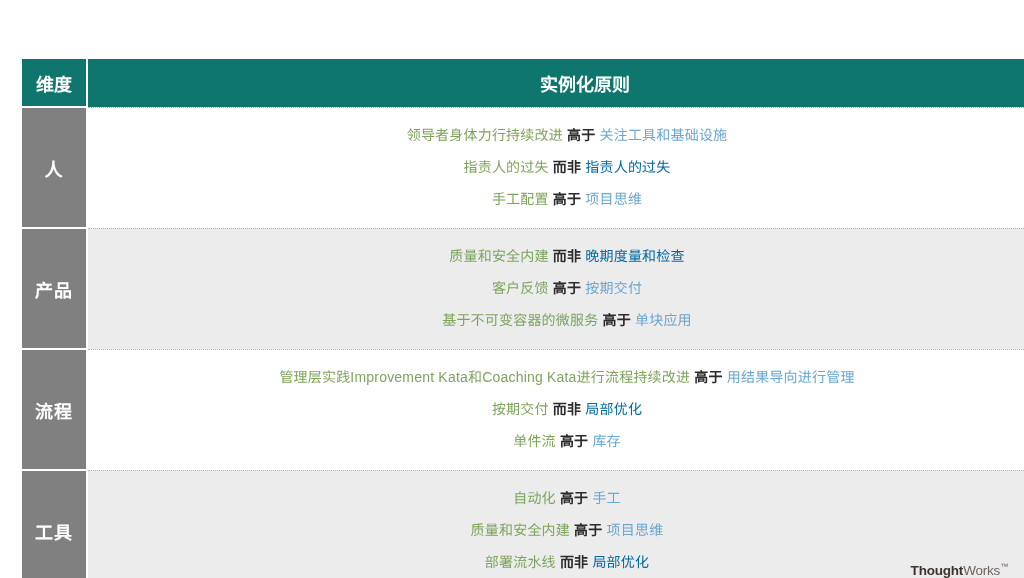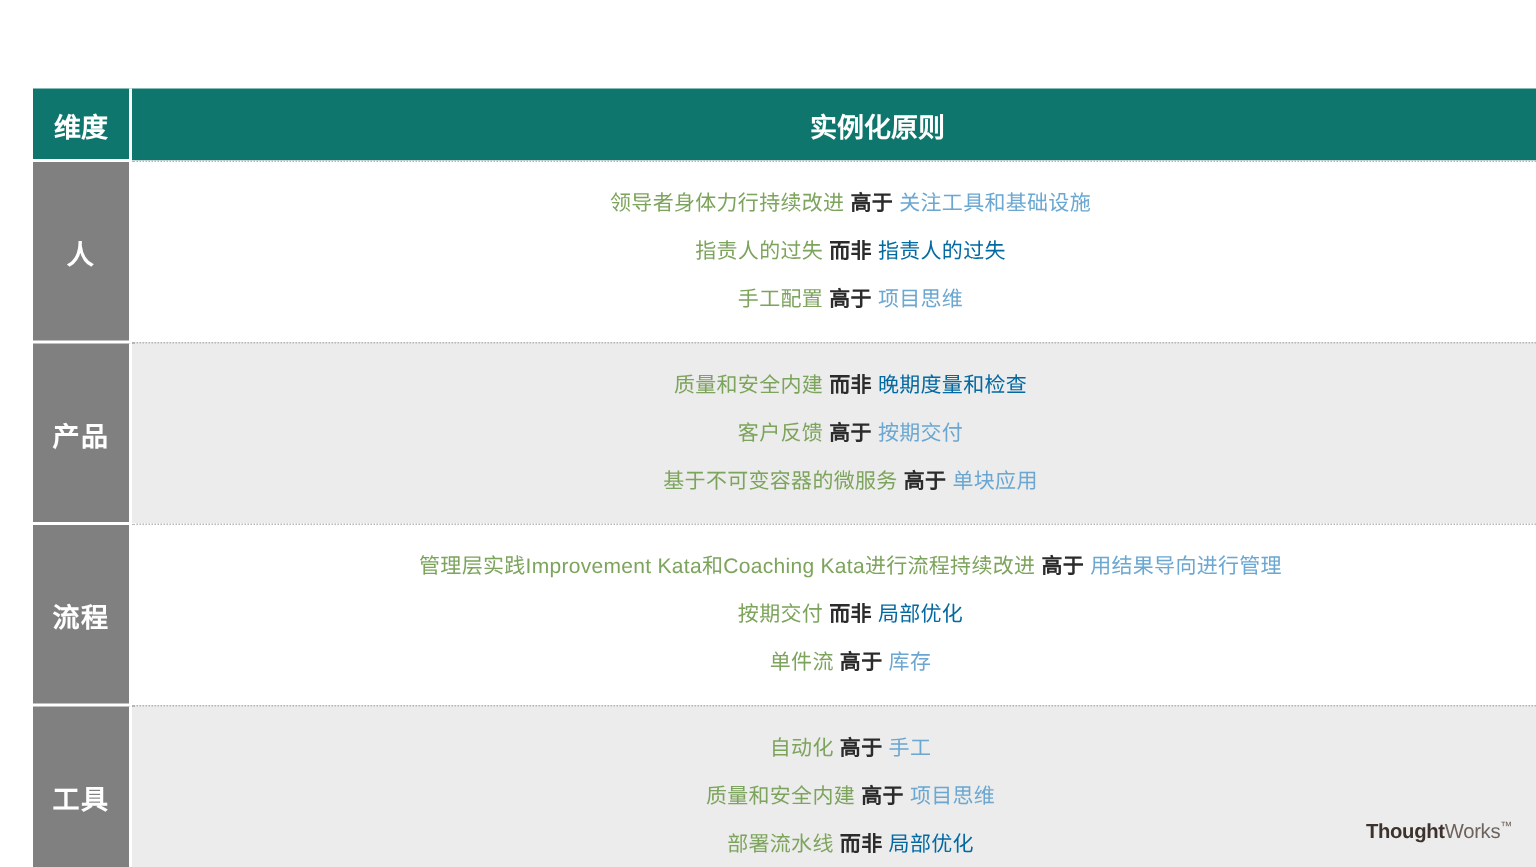--- a/index.html
+++ b/index.html
@@ -98,21 +98,21 @@
 
   .good  { color: #7da45c; }
   .vs    { color: #2b2b2b; font-weight: bold; }
   .blue  { color: #6ba7d1; }
   .red   { color: #0369a1; }
 
   
   .logo {
     position: absolute;
     right: 16px;
-    bottom: 17px;
+    bottom: 1px;
     font-size: 13.5px;
     letter-spacing: -0.2px;
     white-space: nowrap;
   }
   .logo .tw-bold  { color: #3d322c; font-weight: bold; }
   .logo .tw-light { color: #6d625c; font-weight: normal; }
   .logo .tw-tm    { color: #6d625c; font-size: 8px; vertical-align: super; }
 </style>
 </head>
 <body>

